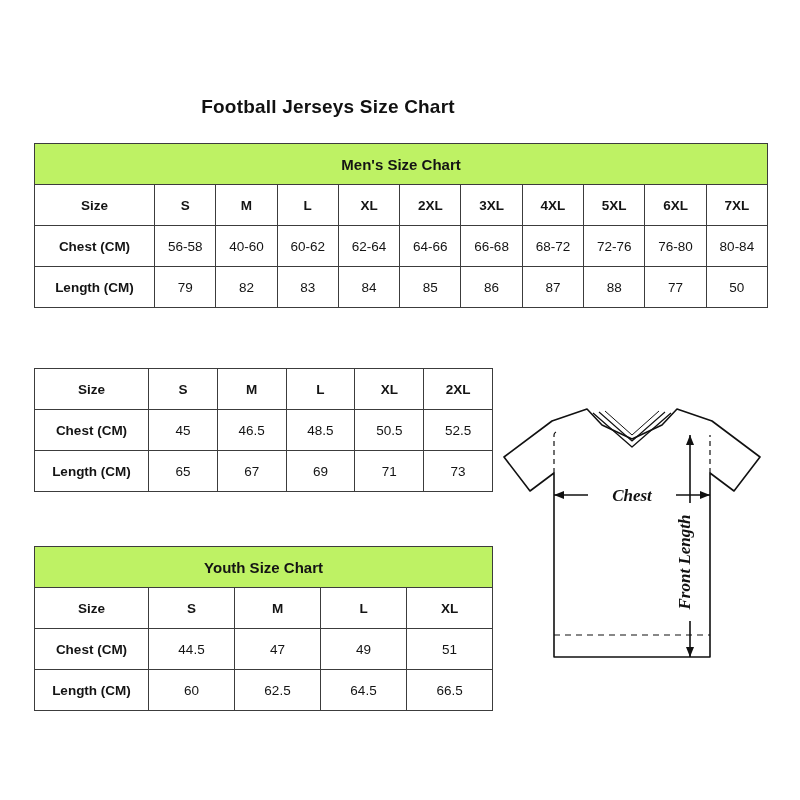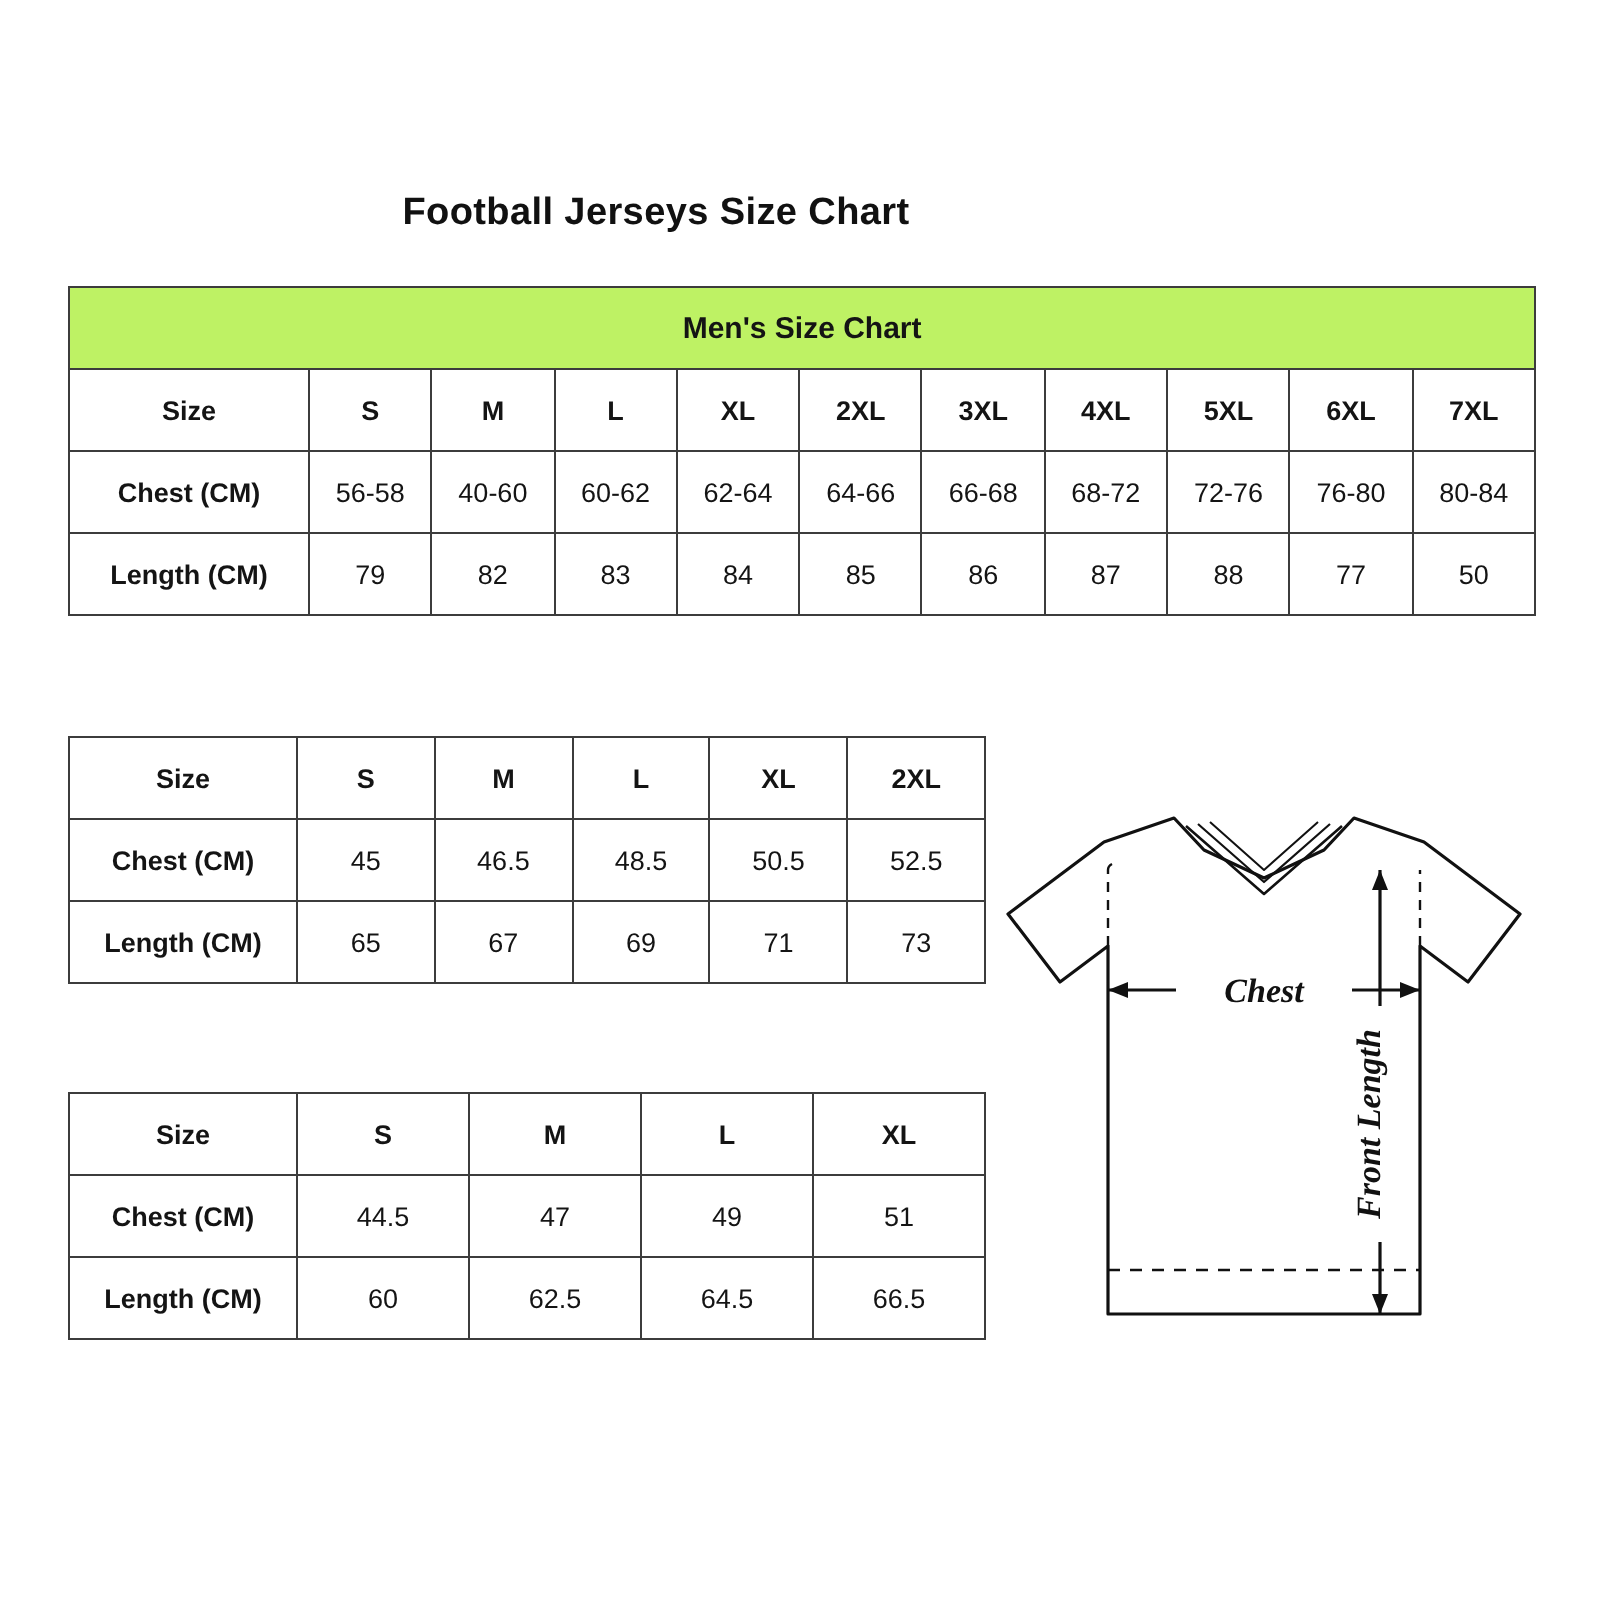--- a/index.html
+++ b/index.html
@@ -205,20 +205,23 @@
 <table class="sizechart" id="youth-table">
   <colgroup>
     <col class="label">
       <col class="val">
       <col class="val">
       <col class="val">
       <col class="val">
   </colgroup>
   <tbody>
     <tr>
+      <td class="section-head" colspan="5">Youth Size Chart</td>
+    </tr>
+    <tr>
       <td class="rowlabel">Size</td>
       <td class="colhead">S</td>
       <td class="colhead">M</td>
       <td class="colhead">L</td>
       <td class="colhead">XL</td>
     </tr>
     <tr>
       <td class="rowlabel">Chest (CM)</td>
       <td>44.5</td>
       <td>47</td>

